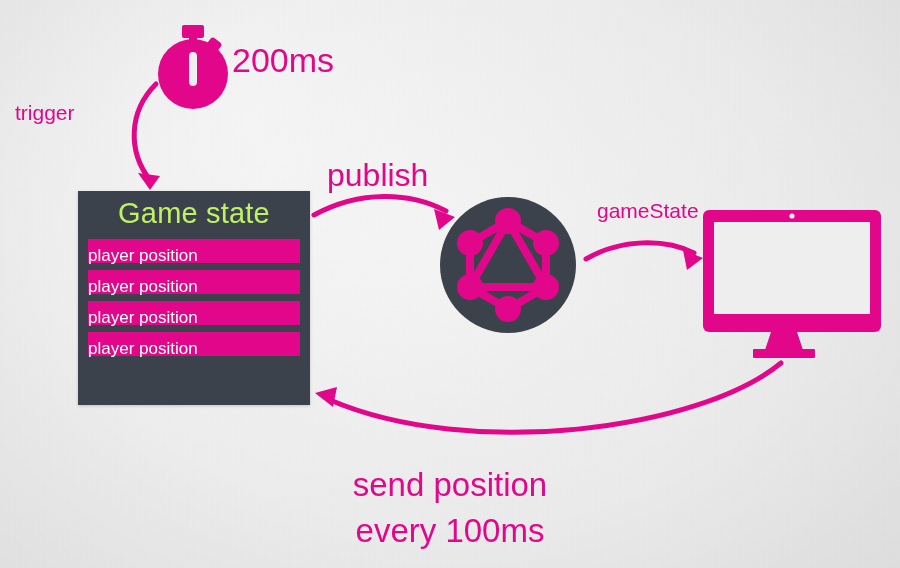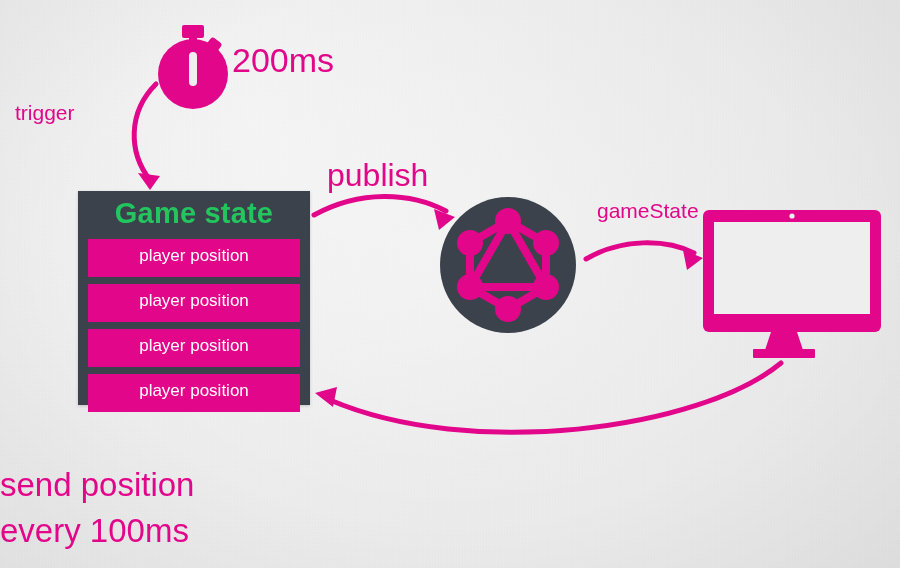--- a/index.html
+++ b/index.html
@@ -54,61 +54,61 @@
     background: #3b424b;
     z-index: 4;
     box-shadow: 0 1px 3px rgba(0,0,0,.18);
   }
   #game-state-title {
     position: absolute;
     left: 0;
     top: 2px;
     width: 232px;
     text-align: center;
-    color: #22c55e;
+    color: #bef264;
     font-size: 29px;
-    font-weight: 700;
+    font-weight: 400;
     letter-spacing: .2px;
     line-height: 40px;
     white-space: nowrap;
   }
   #player-rows {
     position: absolute;
     left: 10px;
     top: 48px;
     width: 212px;
   }
   .player-row {
-    height: 38px;
+    height: 24px;
     margin-bottom: 7px;
     background: #e2078a;
     color: #ffffff;
     font-size: 17px;
     font-weight: 300;
     line-height: 34px;
-    text-align: center;
+    text-align: left;
     white-space: nowrap;
   }
   .player-row:last-child { margin-bottom: 0; }
 
   
   .label {
     position: absolute;
     color: #e2078a;
     font-weight: 300;
     white-space: nowrap;
     z-index: 5;
   }
   #label-200ms   { left: 232px; top: 21px;  font-size: 34px; margin-top: 20px; }
   #label-trigger { left: 15px;  top: 101px; font-size: 21px; }
   #label-publish { left: 327px; top: 157px; font-size: 32px; }
   #label-gamestate { left: 585px; top: 199px; font-size: 21px; margin-left: 12px; }
   #label-send-position {
     left: 0; top: 462px; width: 900px;
-    text-align: left; font-size: 33px; line-height: 46px;
+    text-align: center; font-size: 33px; line-height: 46px;
   }
   #label-send-position span { display: block; }
 </style>
 </head>
 <body>
 
 <div id="stage">
 
   <svg class="layer" id="svg-icons" viewBox="0 0 900 568">
 

